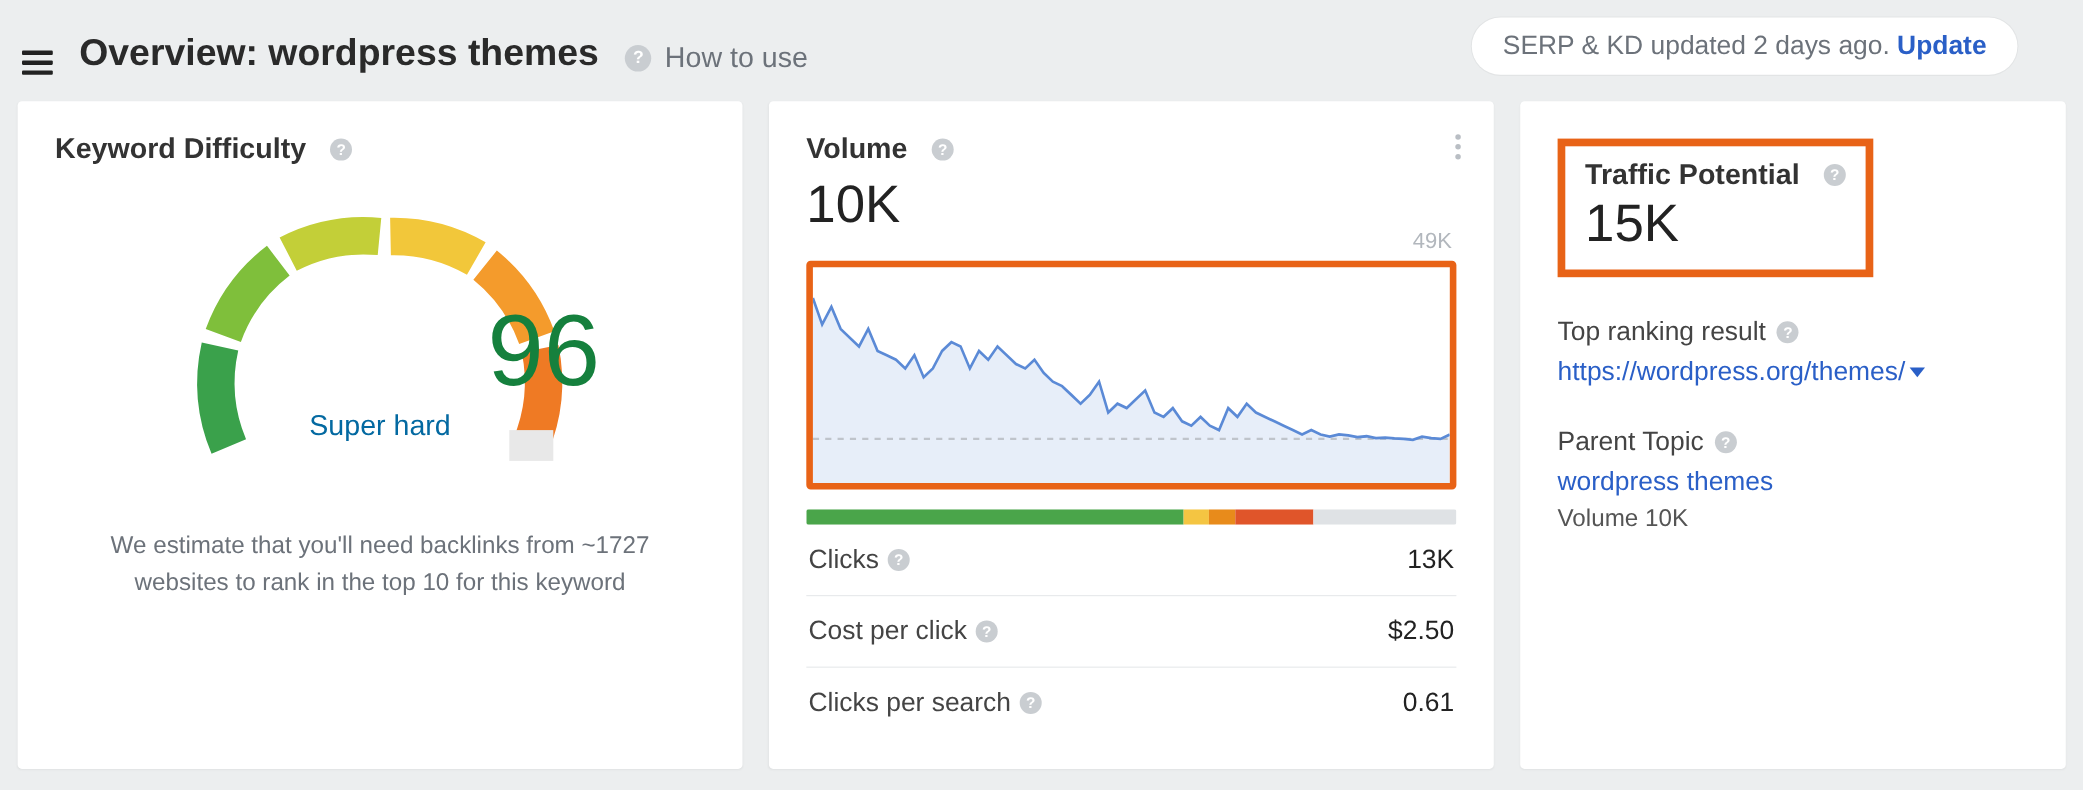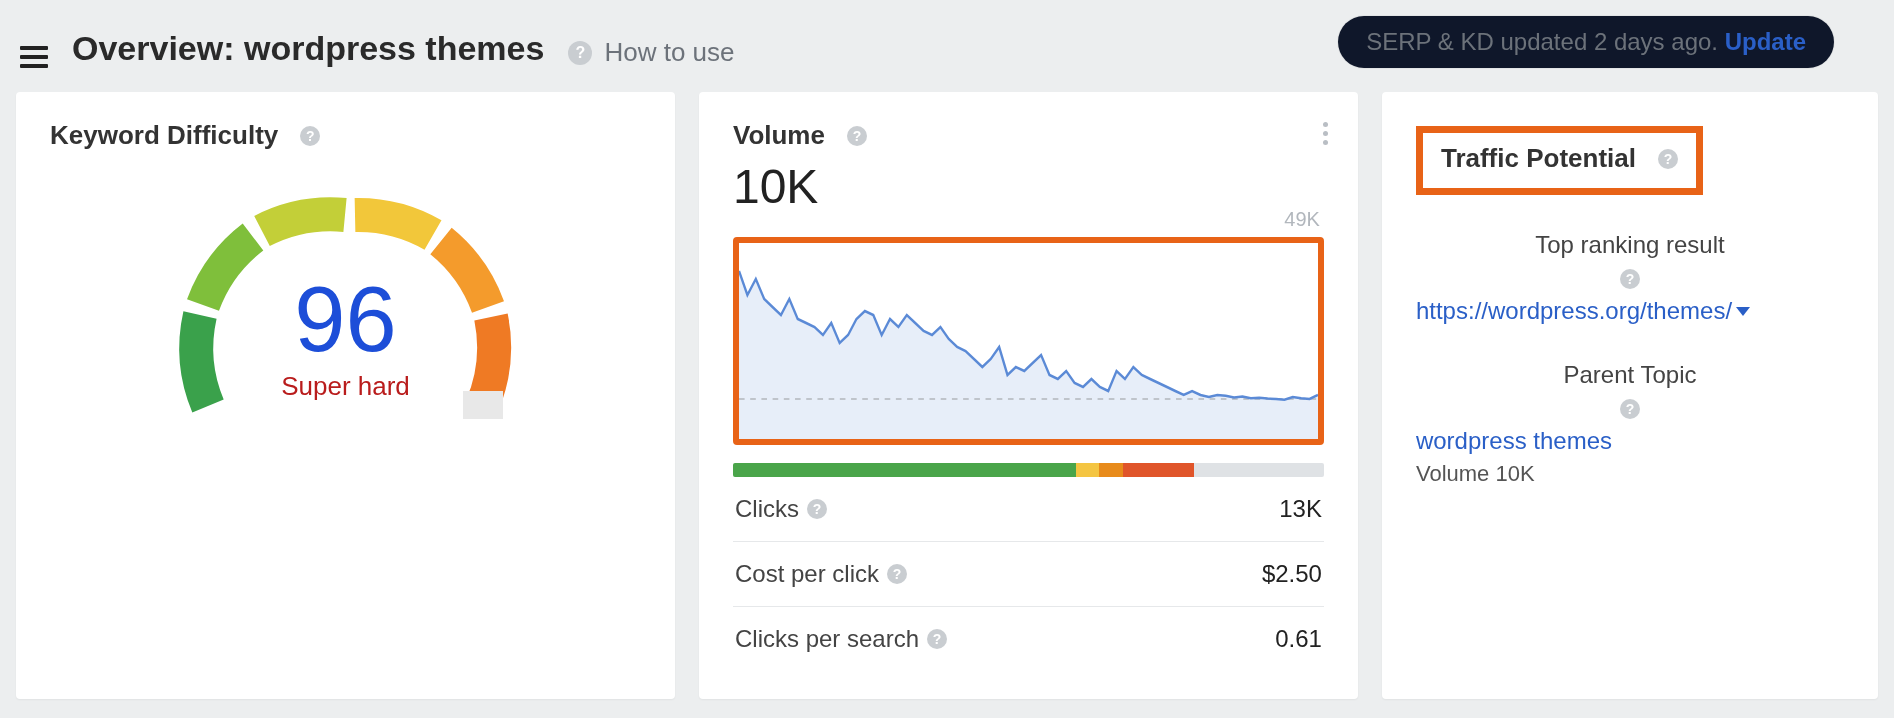--- a/index.html
+++ b/index.html
@@ -53,21 +53,21 @@
   .how-to {
     font-size: 26px;
     color: #6c727a;
     display: flex;
     align-items: center;
     gap: 12px;
   }
   .update-pill {
     margin-left: auto;
     margin-right: 40px;
-    background: #0f172a;
+    background: #ffffff;
     border-radius: 999px;
     padding: 12px 28px;
     font-size: 24px;
     color: #6c727a;
     box-shadow: 0 0 0 1px rgba(0,0,0,0.04);
   }
   .update-pill .link {
     color: #2a5fc7;
     font-weight: 700;
   }
@@ -103,32 +103,32 @@
     position: relative;
     width: 400px;
     height: 260px;
     margin: 24px auto 0 auto;
   }
   .gauge-wrap svg { display:block; }
   .kd-score {
     position: absolute;
     left: 0; right: 0;
     top: 92px;
-    text-align: center;
+    text-align: right;
     font-size: 92px;
     font-weight: 500;
-    color: #1d4ed8;
+    color: #15803d;
   }
   .kd-label {
     position: absolute;
     left:0; right:0;
     top: 196px;
     text-align:center;
     font-size: 26px;
-    color: #b91c1c;
+    color: #0369a1;
   }
   .kd-desc {
     text-align: center;
     font-size: 22px;
     color: #6c727a;
     line-height: 1.5;
     margin-top: 44px;
     padding: 0 10px;
   }
 
@@ -200,21 +200,20 @@
   .tp-title-box .big-value { margin-top: 2px; }
 
   .sub-block { margin-top: 36px; }
   .sub-label {
     font-size: 24px;
     color: #444;
     display:flex;
     align-items:center;
     gap:10px;
     margin-bottom: 8px;
-    flex-direction: column;
   }
   .link-row {
     color: #2a5fc7;
     font-size: 24px;
     display:flex;
     align-items:center;
     gap:0;
   }
   .caret-down {
     width:0; height:0;
@@ -264,20 +263,21 @@
           <path d="M 296 66 A 150 150 0 0 1 343 132" stroke="#f49b2c"></path>
           <path d="M 346 142 A 150 150 0 0 1 337 231" stroke="#ef7a24"></path>
         </g>
 
         <rect x="318" y="216" width="40" height="28" fill="#e8e8e8"></rect>
       </svg>
       <div class="kd-score">96</div>
       <div class="kd-label">Super hard</div>
     </div>
 
+    <div class="kd-desc">We estimate that you'll need backlinks from ~1727 websites to rank in the top 10 for this keyword</div>
   </div>
 
   <div class="card vol">
     <div class="more-dots">
       <span></span>
         <span></span>
         <span></span>
     </div>
     <div class="card-title">
       <span>Volume</span>
@@ -324,20 +324,21 @@
       <div class="val">0.61</div>
     </div>
   </div>
 
   <div class="card tp">
     <div class="tp-title-box">
       <div class="card-title">
         <span>Traffic Potential</span>
         <span class="help-q small">?</span>
       </div>
+      <div class="big-value">15K</div>
     </div>
 
     <div class="sub-block">
       <div class="sub-label">
         <span>Top ranking result</span>
         <span class="help-q small">?</span>
       </div>
       <div class="link-row">
         <span>https://wordpress.org/themes/</span>
         <span class="caret-down"></span>

